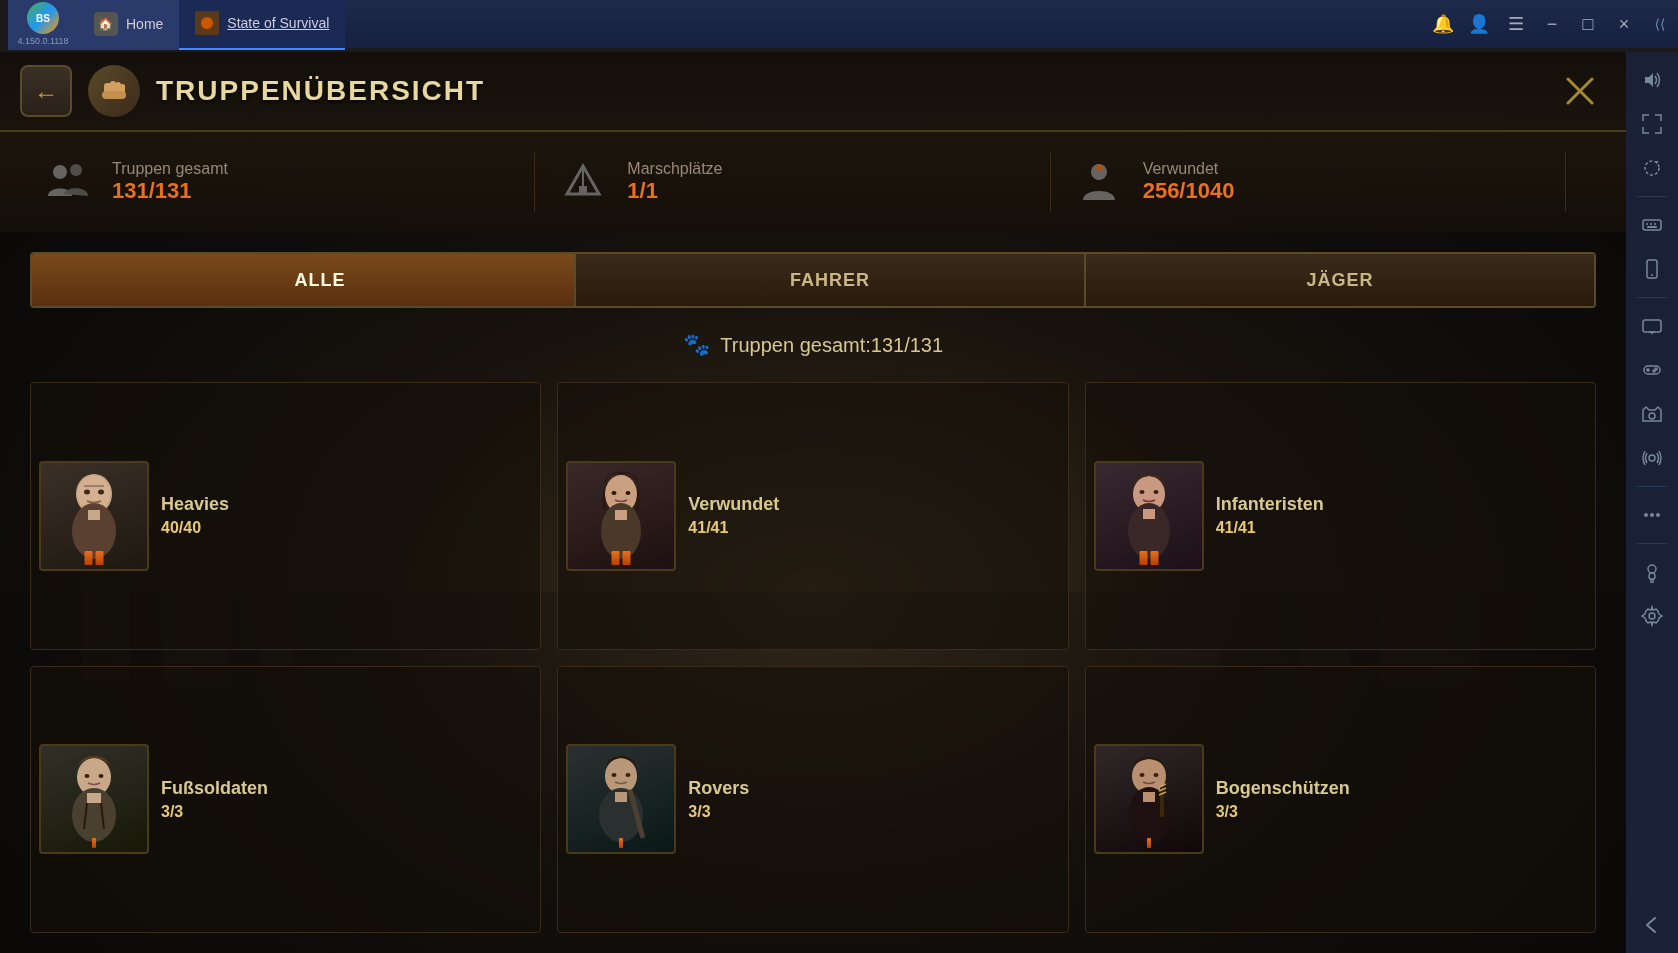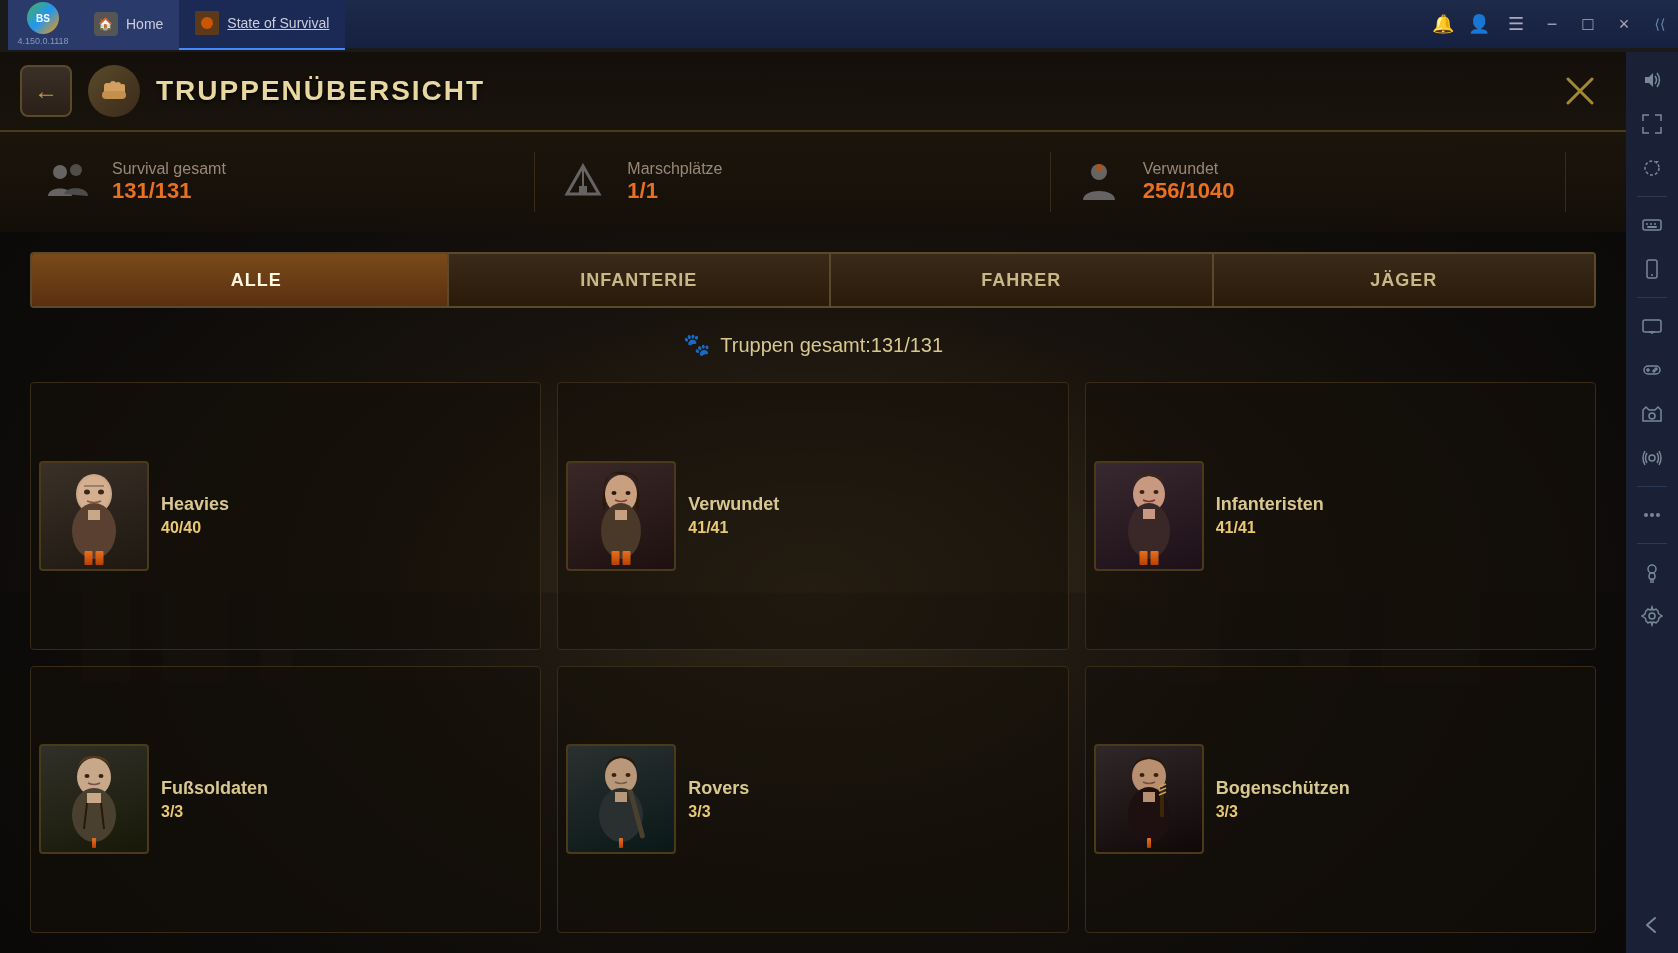--- a/index.html
+++ b/index.html
@@ -482,21 +482,21 @@
       <div class="stat-item">
         <div class="stat-icon">
           <svg viewBox="0 0 48 48" fill="none">
             <circle cx="16" cy="14" r="7" fill="#888"></circle>
             <path d="M4 38 C4 28 28 28 28 38" fill="#888"></path>
             <circle cx="32" cy="12" r="6" fill="#666"></circle>
             <path d="M20 36 C22 28 44 28 44 38" fill="#666"></path>
           </svg>
         </div>
         <div class="stat-text">
-          <span class="stat-label">Survival gesamt</span>
+          <span class="stat-label">Truppen gesamt</span>
           <span class="stat-value">131/131</span>
         </div>
       </div>
       <div class="stat-divider"></div>
 
       <div class="stat-item">
         <div class="stat-icon">
           <svg viewBox="0 0 48 48" fill="none">
             <path d="M8 36 L24 8 L40 36 Z" fill="none" stroke="#888" stroke-width="3"></path>
             <rect x="20" y="28" width="8" height="8" fill="#888"></rect>
@@ -528,23 +528,20 @@
       <div class="stat-divider"></div>
     </div>
 
     <div class="content-area">
 
       <div class="tab-bar">
         <div class="game-tab active">
           <span>ALLE</span>
         </div>
         <div class="game-tab">
-          <span>INFANTERIE</span>
-        </div>
-        <div class="game-tab">
           <span>FAHRER</span>
         </div>
         <div class="game-tab">
           <span>JÄGER</span>
         </div>
       </div>
 
       <div class="troops-summary">
         <span class="troops-summary-icon">🐾</span>
         <span class="troops-summary-text">

